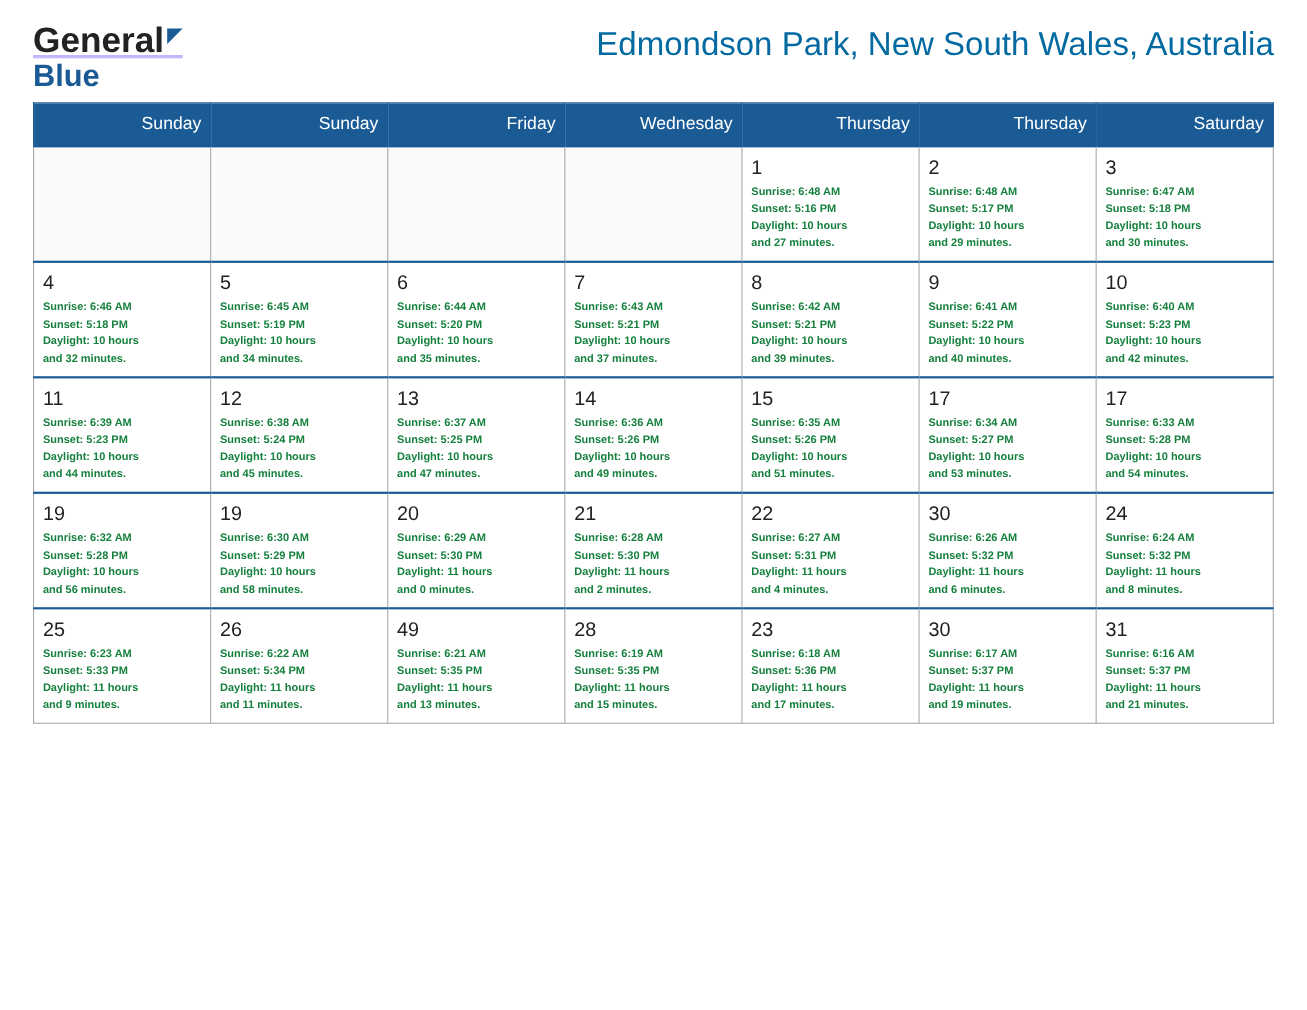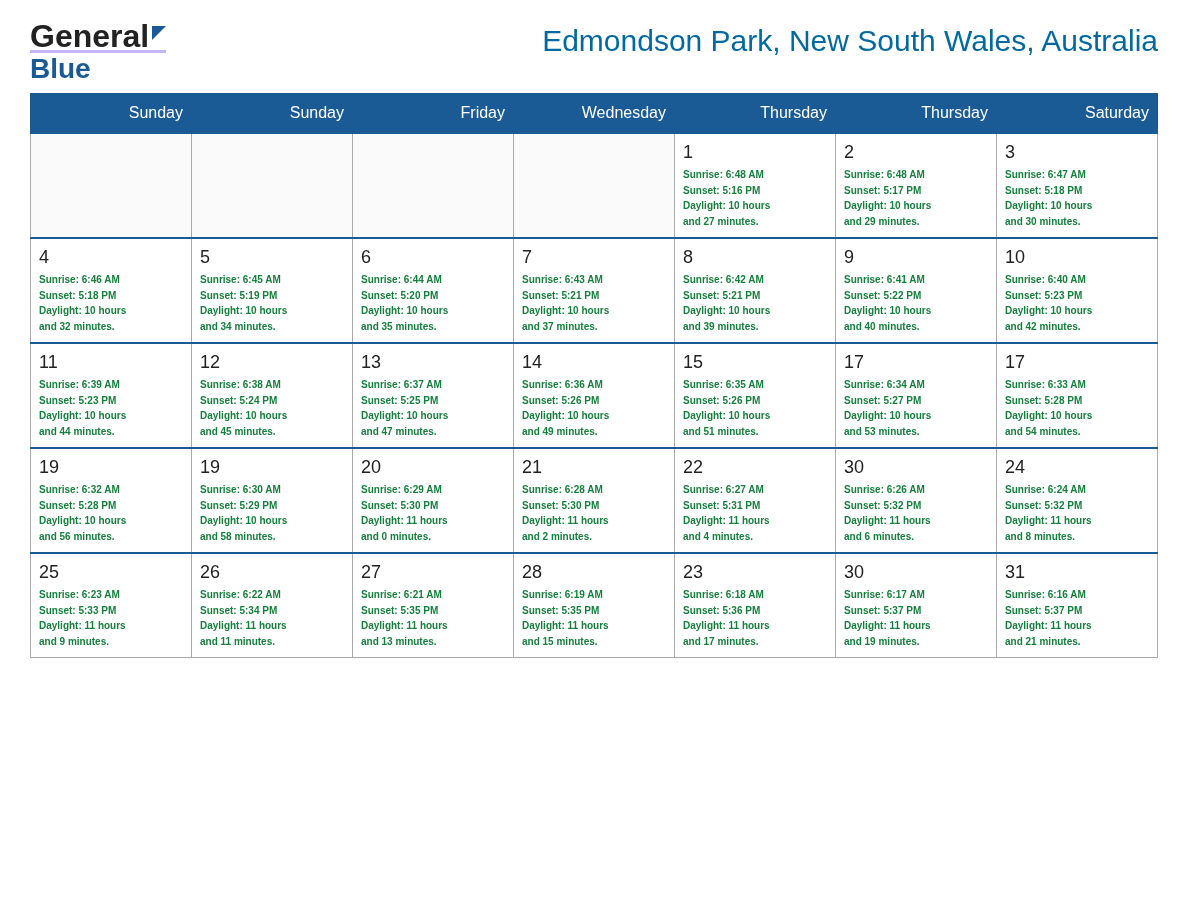--- a/index.html
+++ b/index.html
@@ -254,21 +254,21 @@
       <tr>
         <td>
           <span class="day-num">25</span>
           <div class="day-info">Sunrise: 6:23 AM<br>Sunset: 5:33 PM<br>Daylight: 11 hours<br>and 9 minutes.</div>
         </td>
         <td>
           <span class="day-num">26</span>
           <div class="day-info">Sunrise: 6:22 AM<br>Sunset: 5:34 PM<br>Daylight: 11 hours<br>and 11 minutes.</div>
         </td>
         <td>
-          <span class="day-num">27</span>
+          <span class="day-num">49</span>
           <div class="day-info">Sunrise: 6:21 AM<br>Sunset: 5:35 PM<br>Daylight: 11 hours<br>and 13 minutes.</div>
         </td>
         <td>
           <span class="day-num">28</span>
           <div class="day-info">Sunrise: 6:19 AM<br>Sunset: 5:35 PM<br>Daylight: 11 hours<br>and 15 minutes.</div>
         </td>
         <td>
           <span class="day-num">23</span>
           <div class="day-info">Sunrise: 6:18 AM<br>Sunset: 5:36 PM<br>Daylight: 11 hours<br>and 17 minutes.</div>
         </td>

